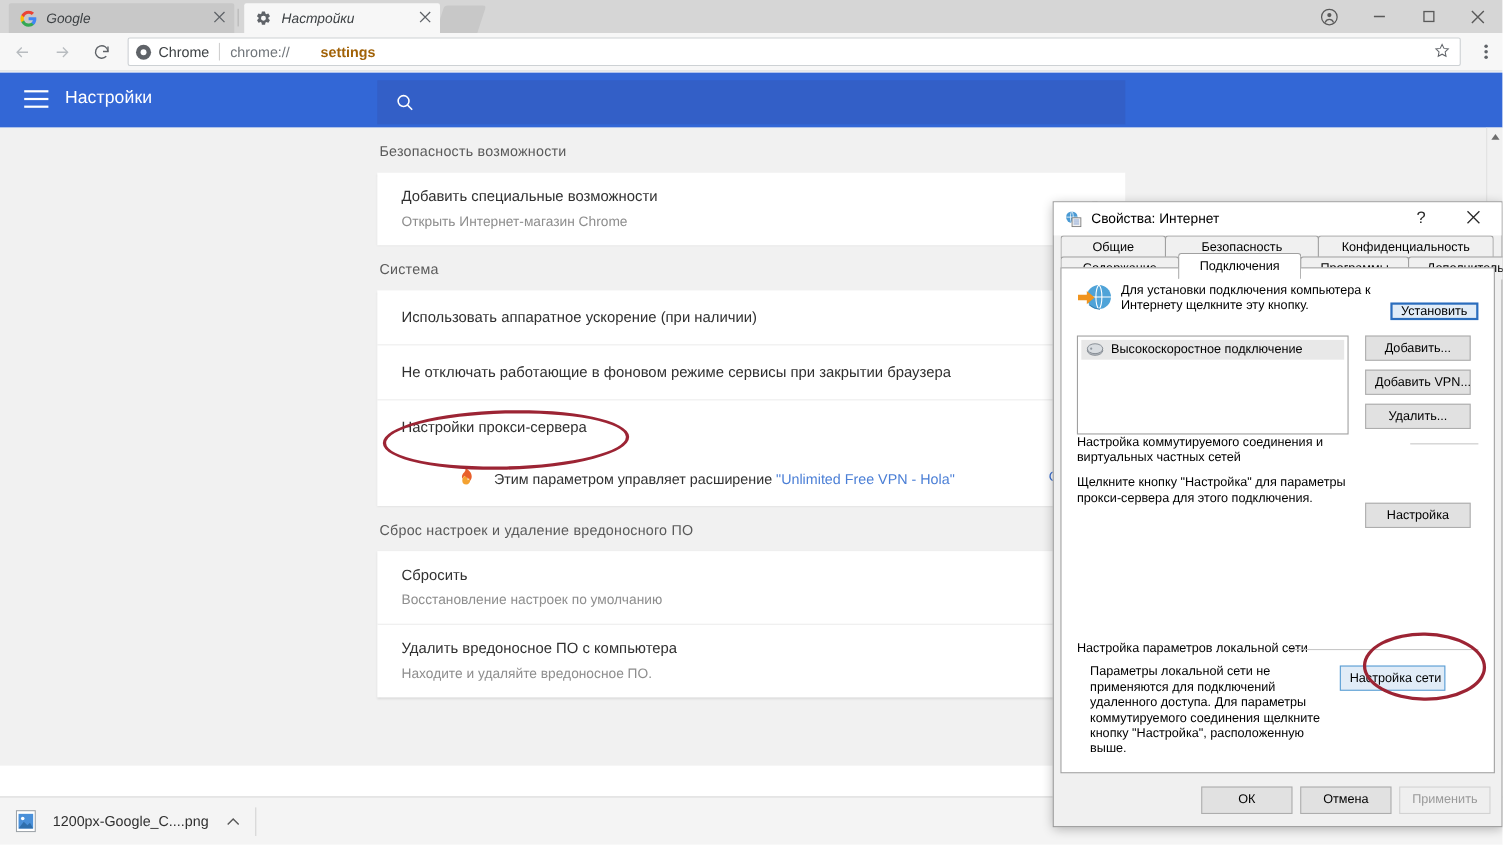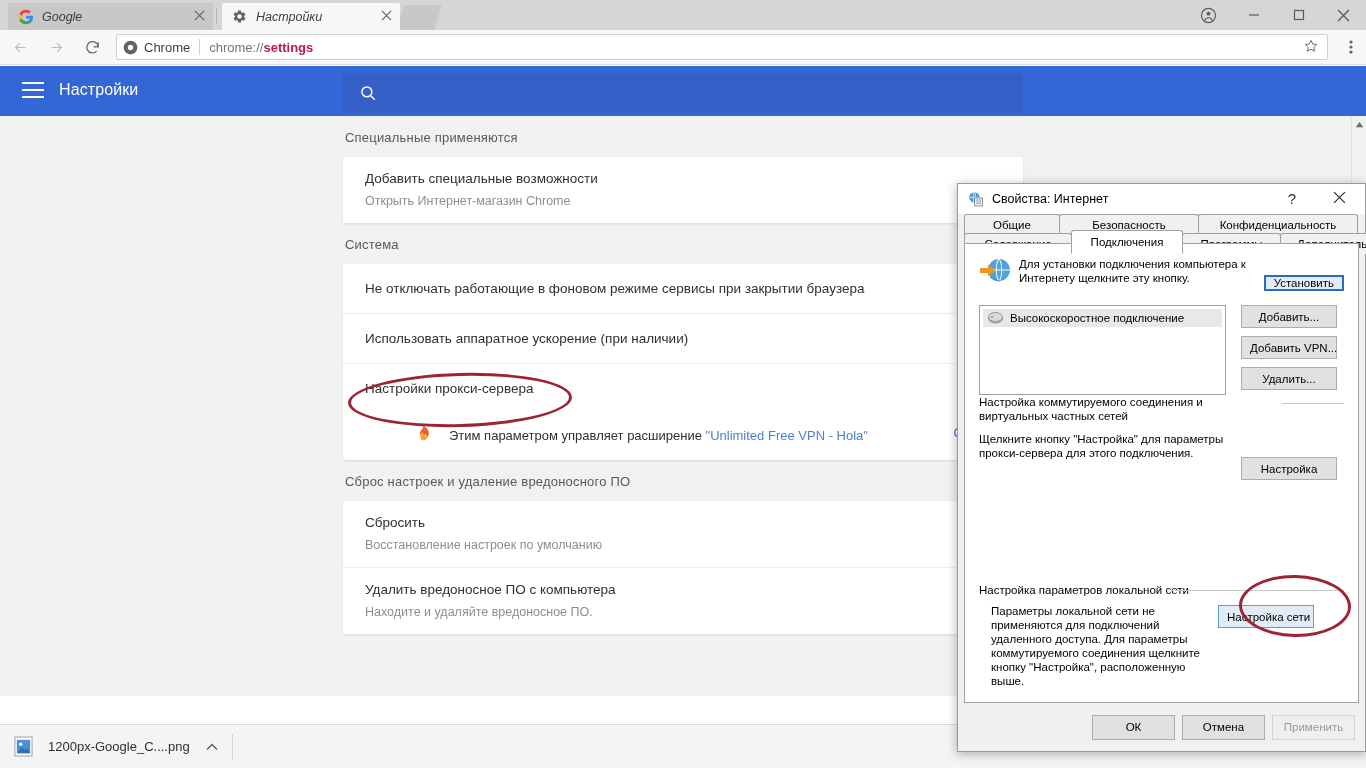--- a/index.html
+++ b/index.html
@@ -55,21 +55,21 @@
   .nav-btn.enabled { color: #5f6368; }
   .omnibox {
     flex: 1 1 auto; height: 26px; margin: 0 8px 0 8px;
     background: #fff; border: 1px solid #cdd1d4; border-radius: 2px;
     display: flex; align-items: center; padding: 0 6px;
   }
   .omni-chrome-icon { width: 15px; height: 15px; margin-right: 6px; flex: 0 0 15px; }
   .omni-scheme { font-size: 13px; color: #3c4043; }
   .omni-div { width: 1px; height: 16px; background: #d0d0d0; margin: 0 9px; }
   .omni-url { font-size: 13px; color: #70757a; }
-  .omni-url b { color: #be185d; font-weight: 700; }
+  .omni-url b { color: #a16207; font-weight: 700; margin-left: 28px; }
   .omni-star { margin-left: auto; color: #5f6368; width:18px; height:18px;}
   .menu-dots { width: 30px; display: flex; align-items: center; justify-content: center; color: #5f6368; }
 
   
   .settings-header {
     position: absolute; left: 0; top: 66px; width: 1366px; height: 50px;
     background: #3367d6;
   }
   .hamburger { position: absolute; left: 22px; top: 15px; width: 22px; height: 18px; }
   .hamburger span { position: absolute; left: 0; width: 22px; height: 2px; background: #fff; }
@@ -333,47 +333,47 @@
           <circle cx="10.5" cy="10.5" r="6.6" fill="none" stroke="#ffffff" stroke-width="1.9"></circle>
           <path d="M15.4 15.4L21 21" stroke="#ffffff" stroke-width="1.9" fill="none"></path>
         </svg>
     </span>
   </div>
 
   <div class="settings-body">
 
     <div class="content-col">
 
-      <div class="sec-title">Специальные применяются</div>
+      <div class="sec-title">Безопасность возможности</div>
       <div class="card">
         <div class="row">
           <div class="row-texts">
             <div class="row-title">Добавить специальные возможности</div>
             <div class="row-sub">Открыть Интернет-магазин Chrome</div>
           </div>
           <span class="ext-link-icon">
             <svg width="17" height="17" viewBox="0 0 24 24" fill="none" stroke="currentColor" stroke-width="1.6">
                 <path d="M14 4h6v6"></path>
                 <path d="M20 4l-8.5 8.5"></path>
                 <path d="M18 14.5V19a1.5 1.5 0 0 1-1.5 1.5h-11A1.5 1.5 0 0 1 4 19V8a1.5 1.5 0 0 1 1.5-1.5H10"></path>
               </svg>
           </span>
         </div>
       </div>
 
       <div class="sec-title">Система</div>
       <div class="card">
         <div class="row" style="min-height:50px;">
           <div class="row-texts">
-            <div class="row-title">Не отключать работающие в фоновом режиме сервисы при закрытии браузера</div>
+            <div class="row-title">Использовать аппаратное ускорение (при наличии)</div>
           </div>
         </div>
         <div class="row" style="min-height:50px;">
           <div class="row-texts">
-            <div class="row-title">Использовать аппаратное ускорение (при наличии)</div>
+            <div class="row-title">Не отключать работающие в фоновом режиме сервисы при закрытии браузера</div>
           </div>
         </div>
         <div class="row" style="min-height:50px;border-bottom:0;">
           <div class="row-texts">
             <div class="row-title">Настройки прокси-сервера</div>
           </div>
         </div>
         <div class="ext-managed-row">
           <span class="ext-flame">
             <svg width="20" height="20" viewBox="0 0 24 24">

